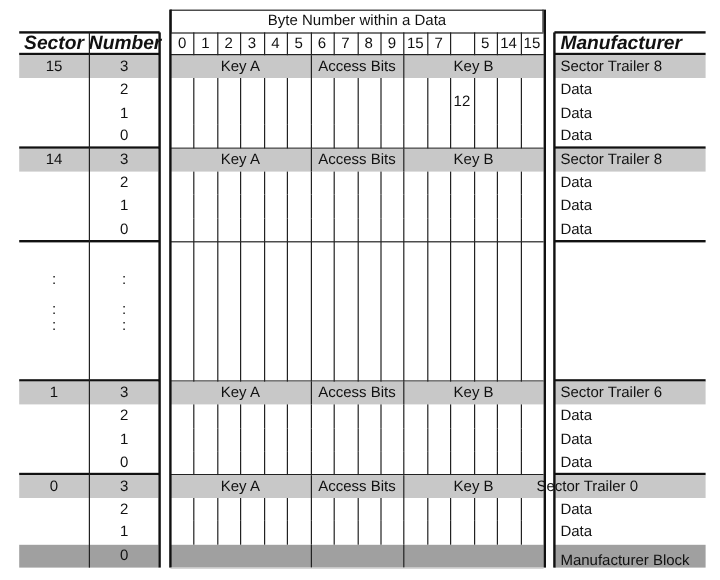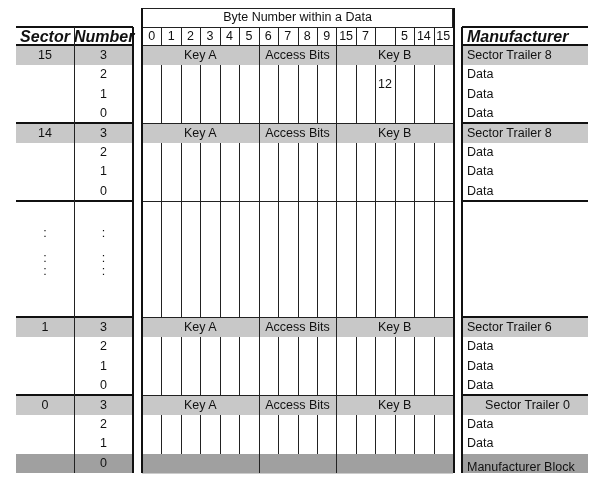--- a/index.html
+++ b/index.html
@@ -245,21 +245,21 @@
     <div class="abs light" style="left: 16px; top: 395.6px; width: 116px; height: 19.4px;"></div>
     <div class="abs light" style="left: 142px; top: 395.6px; width: 311px; height: 19.4px;"></div>
     <div class="abs light" style="left: 462px; top: 395.6px; width: 126px; height: 19.4px;"></div>
     <div class="abs txt " style="left: 16px; top: 395.6px; width: 58px; height: 19.4px; line-height: 19.4px;">0</div>
     <div class="abs txt " style="left: 142px; top: 395.6px; width: 116.625px; height: 19.4px; line-height: 19.4px;">Key A</div>
     <div class="abs txt " style="left: 258.625px; top: 395.6px; width: 77.75px; height: 19.4px; line-height: 19.4px;">Access Bits</div>
     <div class="abs txt " style="left: 336.375px; top: 395.6px; width: 116.625px; height: 19.4px; line-height: 19.4px;">Key B</div>
     <div class="vl" style="left: 258.625px; top: 395.6px; height: 19.4px;"></div>
     <div class="vl" style="left: 336.375px; top: 395.6px; height: 19.4px;"></div>
     <div class="abs txt " style="left: 74px; top: 395.6px; width: 59px; height: 19.4px; line-height: 19.4px;">3</div>
-    <div class="abs txt desc" style="left: 462px; top: 395.6px; width: 126px; height: 19.4px; line-height: 19.4px; text-align: center;">Sector Trailer 0</div>
+    <div class="abs txt desc" style="left: 442px; top: 395.6px; width: 126px; height: 19.4px; line-height: 19.4px;">Sector Trailer 0</div>
     <div class="vl" style="left: 161.438px; top: 415px; height: 19.4px;"></div>
     <div class="vl" style="left: 180.875px; top: 415px; height: 19.4px;"></div>
     <div class="vl" style="left: 200.312px; top: 415px; height: 19.4px;"></div>
     <div class="vl" style="left: 219.75px; top: 415px; height: 19.4px;"></div>
     <div class="vl" style="left: 239.188px; top: 415px; height: 19.4px;"></div>
     <div class="vl" style="left: 258.625px; top: 415px; height: 19.4px;"></div>
     <div class="vl" style="left: 278.062px; top: 415px; height: 19.4px;"></div>
     <div class="vl" style="left: 297.5px; top: 415px; height: 19.4px;"></div>
     <div class="vl" style="left: 316.938px; top: 415px; height: 19.4px;"></div>
     <div class="vl" style="left: 336.375px; top: 415px; height: 19.4px;"></div>

